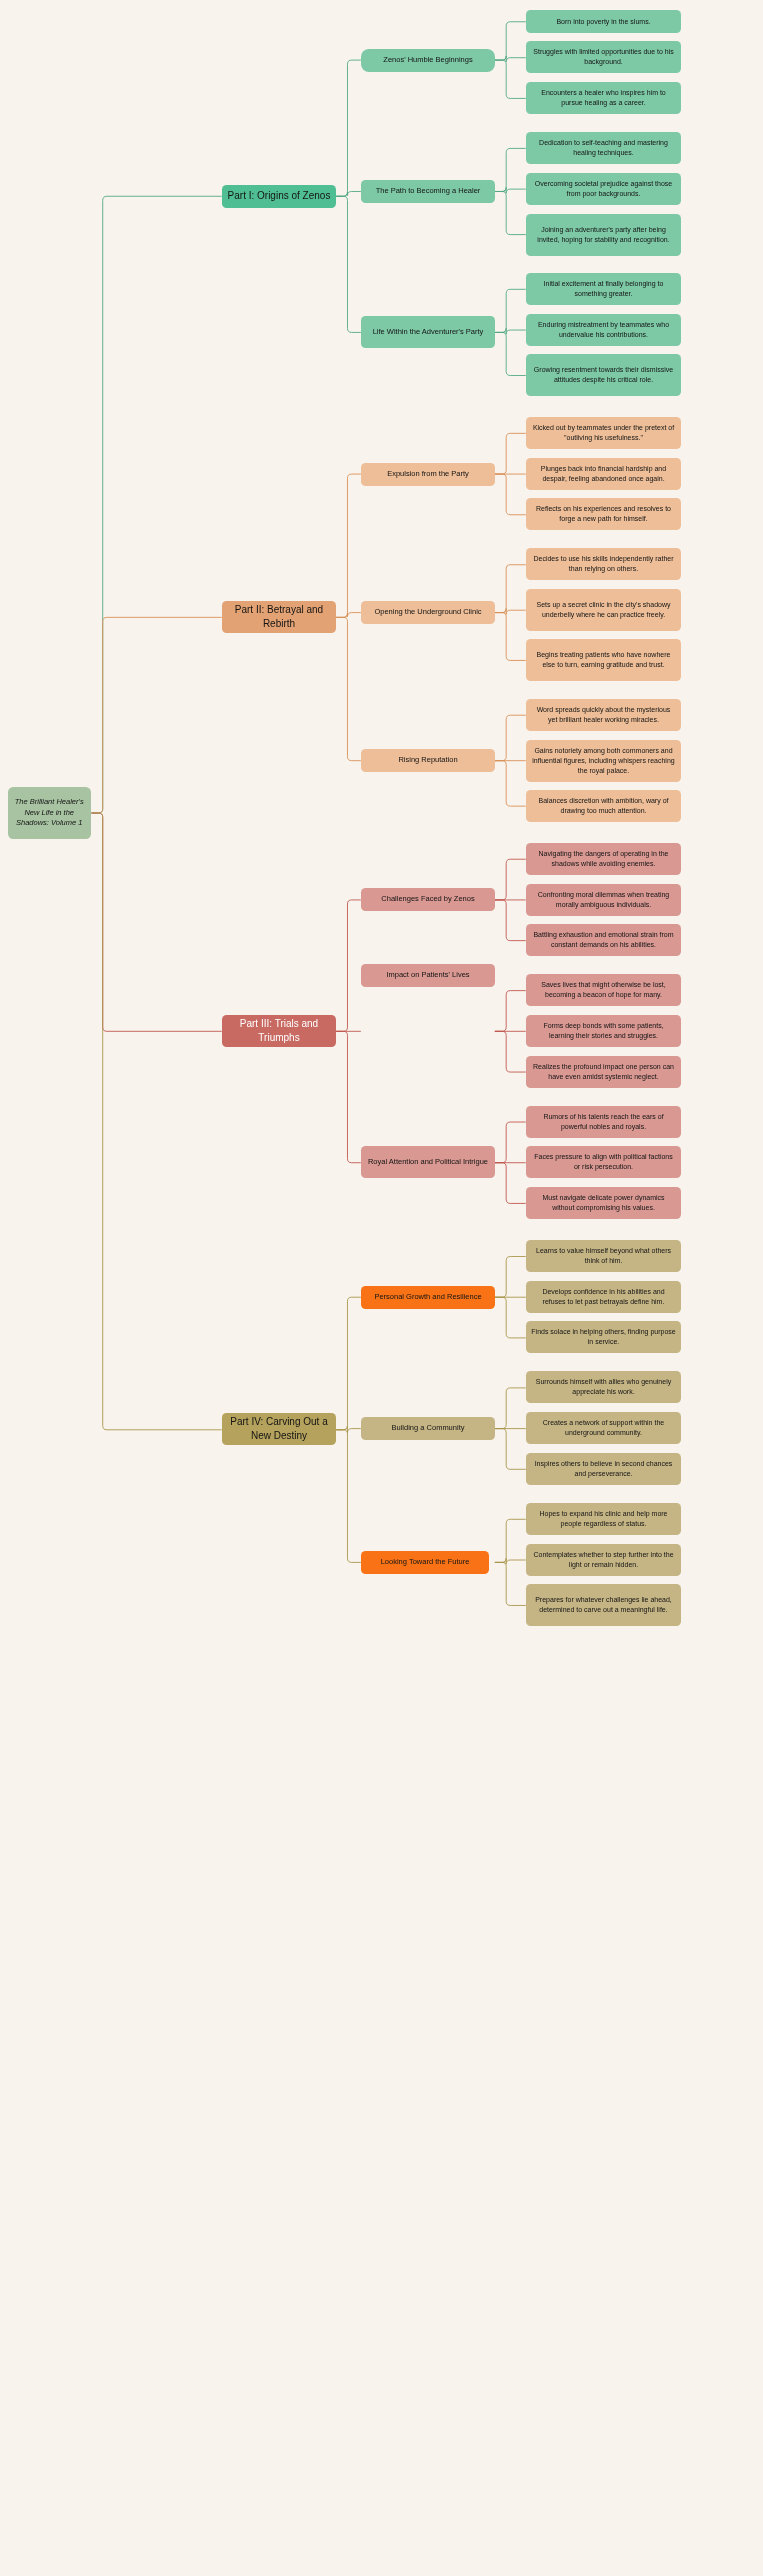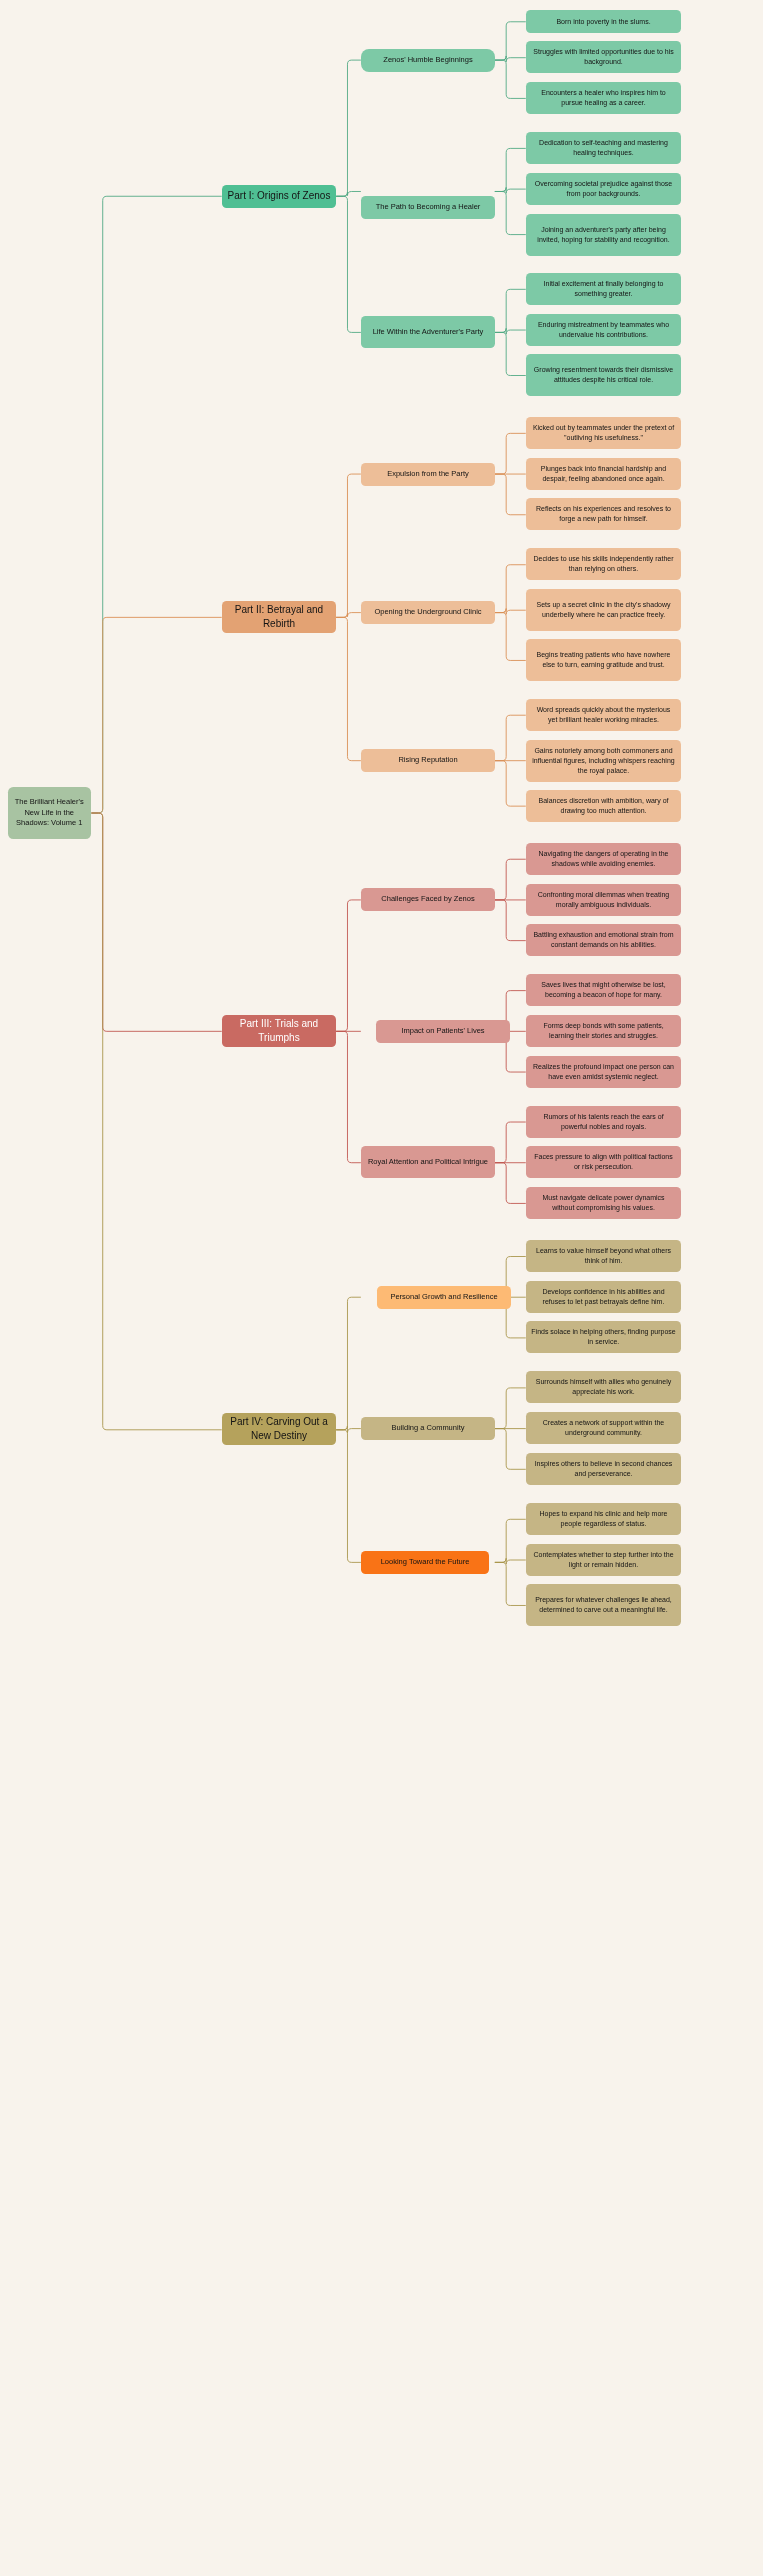--- a/index.html
+++ b/index.html
@@ -115,21 +115,21 @@
       </div>
       <div class="node lv4" style="left: 526px; top: 132px; width: 155px; height: 32px; background: rgb(125, 201, 166);">
         <span>Dedication to self-teaching and mastering healing techniques.</span>
       </div>
       <div class="node lv4" style="left: 526px; top: 173px; width: 155px; height: 32px; background: rgb(125, 201, 166);">
         <span>Overcoming societal prejudice against those from poor backgrounds.</span>
       </div>
       <div class="node lv4" style="left: 526px; top: 214px; width: 155px; height: 42px; background: rgb(125, 201, 166);">
         <span>Joining an adventurer's party after being invited, hoping for stability and recognition.</span>
       </div>
-      <div class="node lv3" style="left: 361px; top: 180px; width: 134px; height: 23px; background: rgb(125, 201, 166); margin-top: 16px;">
+      <div class="node lv3" style="left: 361px; top: 180px; width: 134px; height: 23px; background: rgb(125, 201, 166);">
         <span>The Path to Becoming a Healer</span>
       </div>
       <div class="node lv4" style="left: 526px; top: 273px; width: 155px; height: 32px; background: rgb(125, 201, 166);">
         <span>Initial excitement at finally belonging to something greater.</span>
       </div>
       <div class="node lv4" style="left: 526px; top: 314px; width: 155px; height: 32px; background: rgb(125, 201, 166);">
         <span>Enduring mistreatment by teammates who undervalue his contributions.</span>
       </div>
       <div class="node lv4" style="left: 526px; top: 354px; width: 155px; height: 42px; background: rgb(125, 201, 166);">
         <span>Growing resentment towards their dismissive attitudes despite his critical role.</span>
@@ -193,21 +193,21 @@
       </div>
       <div class="node lv4" style="left: 526px; top: 974px; width: 155px; height: 32px; background: rgb(217, 152, 146);">
         <span>Saves lives that might otherwise be lost, becoming a beacon of hope for many.</span>
       </div>
       <div class="node lv4" style="left: 526px; top: 1015px; width: 155px; height: 32px; background: rgb(217, 152, 146);">
         <span>Forms deep bonds with some patients, learning their stories and struggles.</span>
       </div>
       <div class="node lv4" style="left: 526px; top: 1056px; width: 155px; height: 32px; background: rgb(217, 152, 146);">
         <span>Realizes the profound impact one person can have even amidst systemic neglect.</span>
       </div>
-      <div class="node lv3" style="left: 361px; top: 1020px; width: 134px; height: 23px; background: rgb(217, 152, 146); margin-left: 15px;">
+      <div class="node lv3" style="left: 361px; top: 964px; width: 134px; height: 23px; background: rgb(217, 152, 146);">
         <span>Impact on Patients' Lives</span>
       </div>
       <div class="node lv4" style="left: 526px; top: 1106px; width: 155px; height: 32px; background: rgb(217, 152, 146);">
         <span>Rumors of his talents reach the ears of powerful nobles and royals.</span>
       </div>
       <div class="node lv4" style="left: 526px; top: 1146px; width: 155px; height: 32px; background: rgb(217, 152, 146);">
         <span>Faces pressure to align with political factions or risk persecution.</span>
       </div>
       <div class="node lv4" style="left: 526px; top: 1187px; width: 155px; height: 32px; background: rgb(217, 152, 146);">
         <span>Must navigate delicate power dynamics without compromising his values.</span>
@@ -220,21 +220,21 @@
       </div>
       <div class="node lv4" style="left: 526px; top: 1240px; width: 155px; height: 32px; background: rgb(197, 181, 133);">
         <span>Learns to value himself beyond what others think of him.</span>
       </div>
       <div class="node lv4" style="left: 526px; top: 1281px; width: 155px; height: 32px; background: rgb(197, 181, 133);">
         <span>Develops confidence in his abilities and refuses to let past betrayals define him.</span>
       </div>
       <div class="node lv4" style="left: 526px; top: 1321px; width: 155px; height: 32px; background: rgb(197, 181, 133);">
         <span>Finds solace in helping others, finding purpose in service.</span>
       </div>
-      <div class="node lv3" style="left: 361px; top: 1286px; width: 134px; height: 23px; background: #fdba74; margin-left: 16px;">
+      <div class="node lv3" style="left: 361px; top: 1286px; width: 134px; height: 23px; background: #f97316;">
         <span>Personal Growth and Resilience</span>
       </div>
       <div class="node lv4" style="left: 526px; top: 1371px; width: 155px; height: 32px; background: rgb(197, 181, 133);">
         <span>Surrounds himself with allies who genuinely appreciate his work.</span>
       </div>
       <div class="node lv4" style="left: 526px; top: 1412px; width: 155px; height: 32px; background: rgb(197, 181, 133);">
         <span>Creates a network of support within the underground community.</span>
       </div>
       <div class="node lv4" style="left: 526px; top: 1453px; width: 155px; height: 32px; background: rgb(197, 181, 133);">
         <span>Inspires others to believe in second chances and perseverance.</span>
@@ -250,18 +250,18 @@
       </div>
       <div class="node lv4" style="left: 526px; top: 1584px; width: 155px; height: 42px; background: rgb(197, 181, 133);">
         <span>Prepares for whatever challenges lie ahead, determined to carve out a meaningful life.</span>
       </div>
       <div class="node lv3" style="left: 361px; top: 1551px; width: 128px; height: 23px; background: #f97316;">
         <span>Looking Toward the Future</span>
       </div>
       <div class="node lv2" style="left: 222px; top: 1413px; width: 114px; height: 32px; background: rgb(181, 162, 92);">
         <span>Part IV: Carving Out a New Destiny</span>
       </div>
-      <div class="node root" style="left: 7.7px; top: 787px; width: 83px; height: 52px; background: rgb(168, 195, 162);">
+      <div class="node root" style="left: 7.7px; top: 787px; width: 83px; height: 52px; background: rgb(168, 195, 162); font-style: italic;">
         <span>The Brilliant Healer's New Life in the Shadows: Volume 1</span>
       </div>
     </div>
 </div>
 
 
 </body></html>

